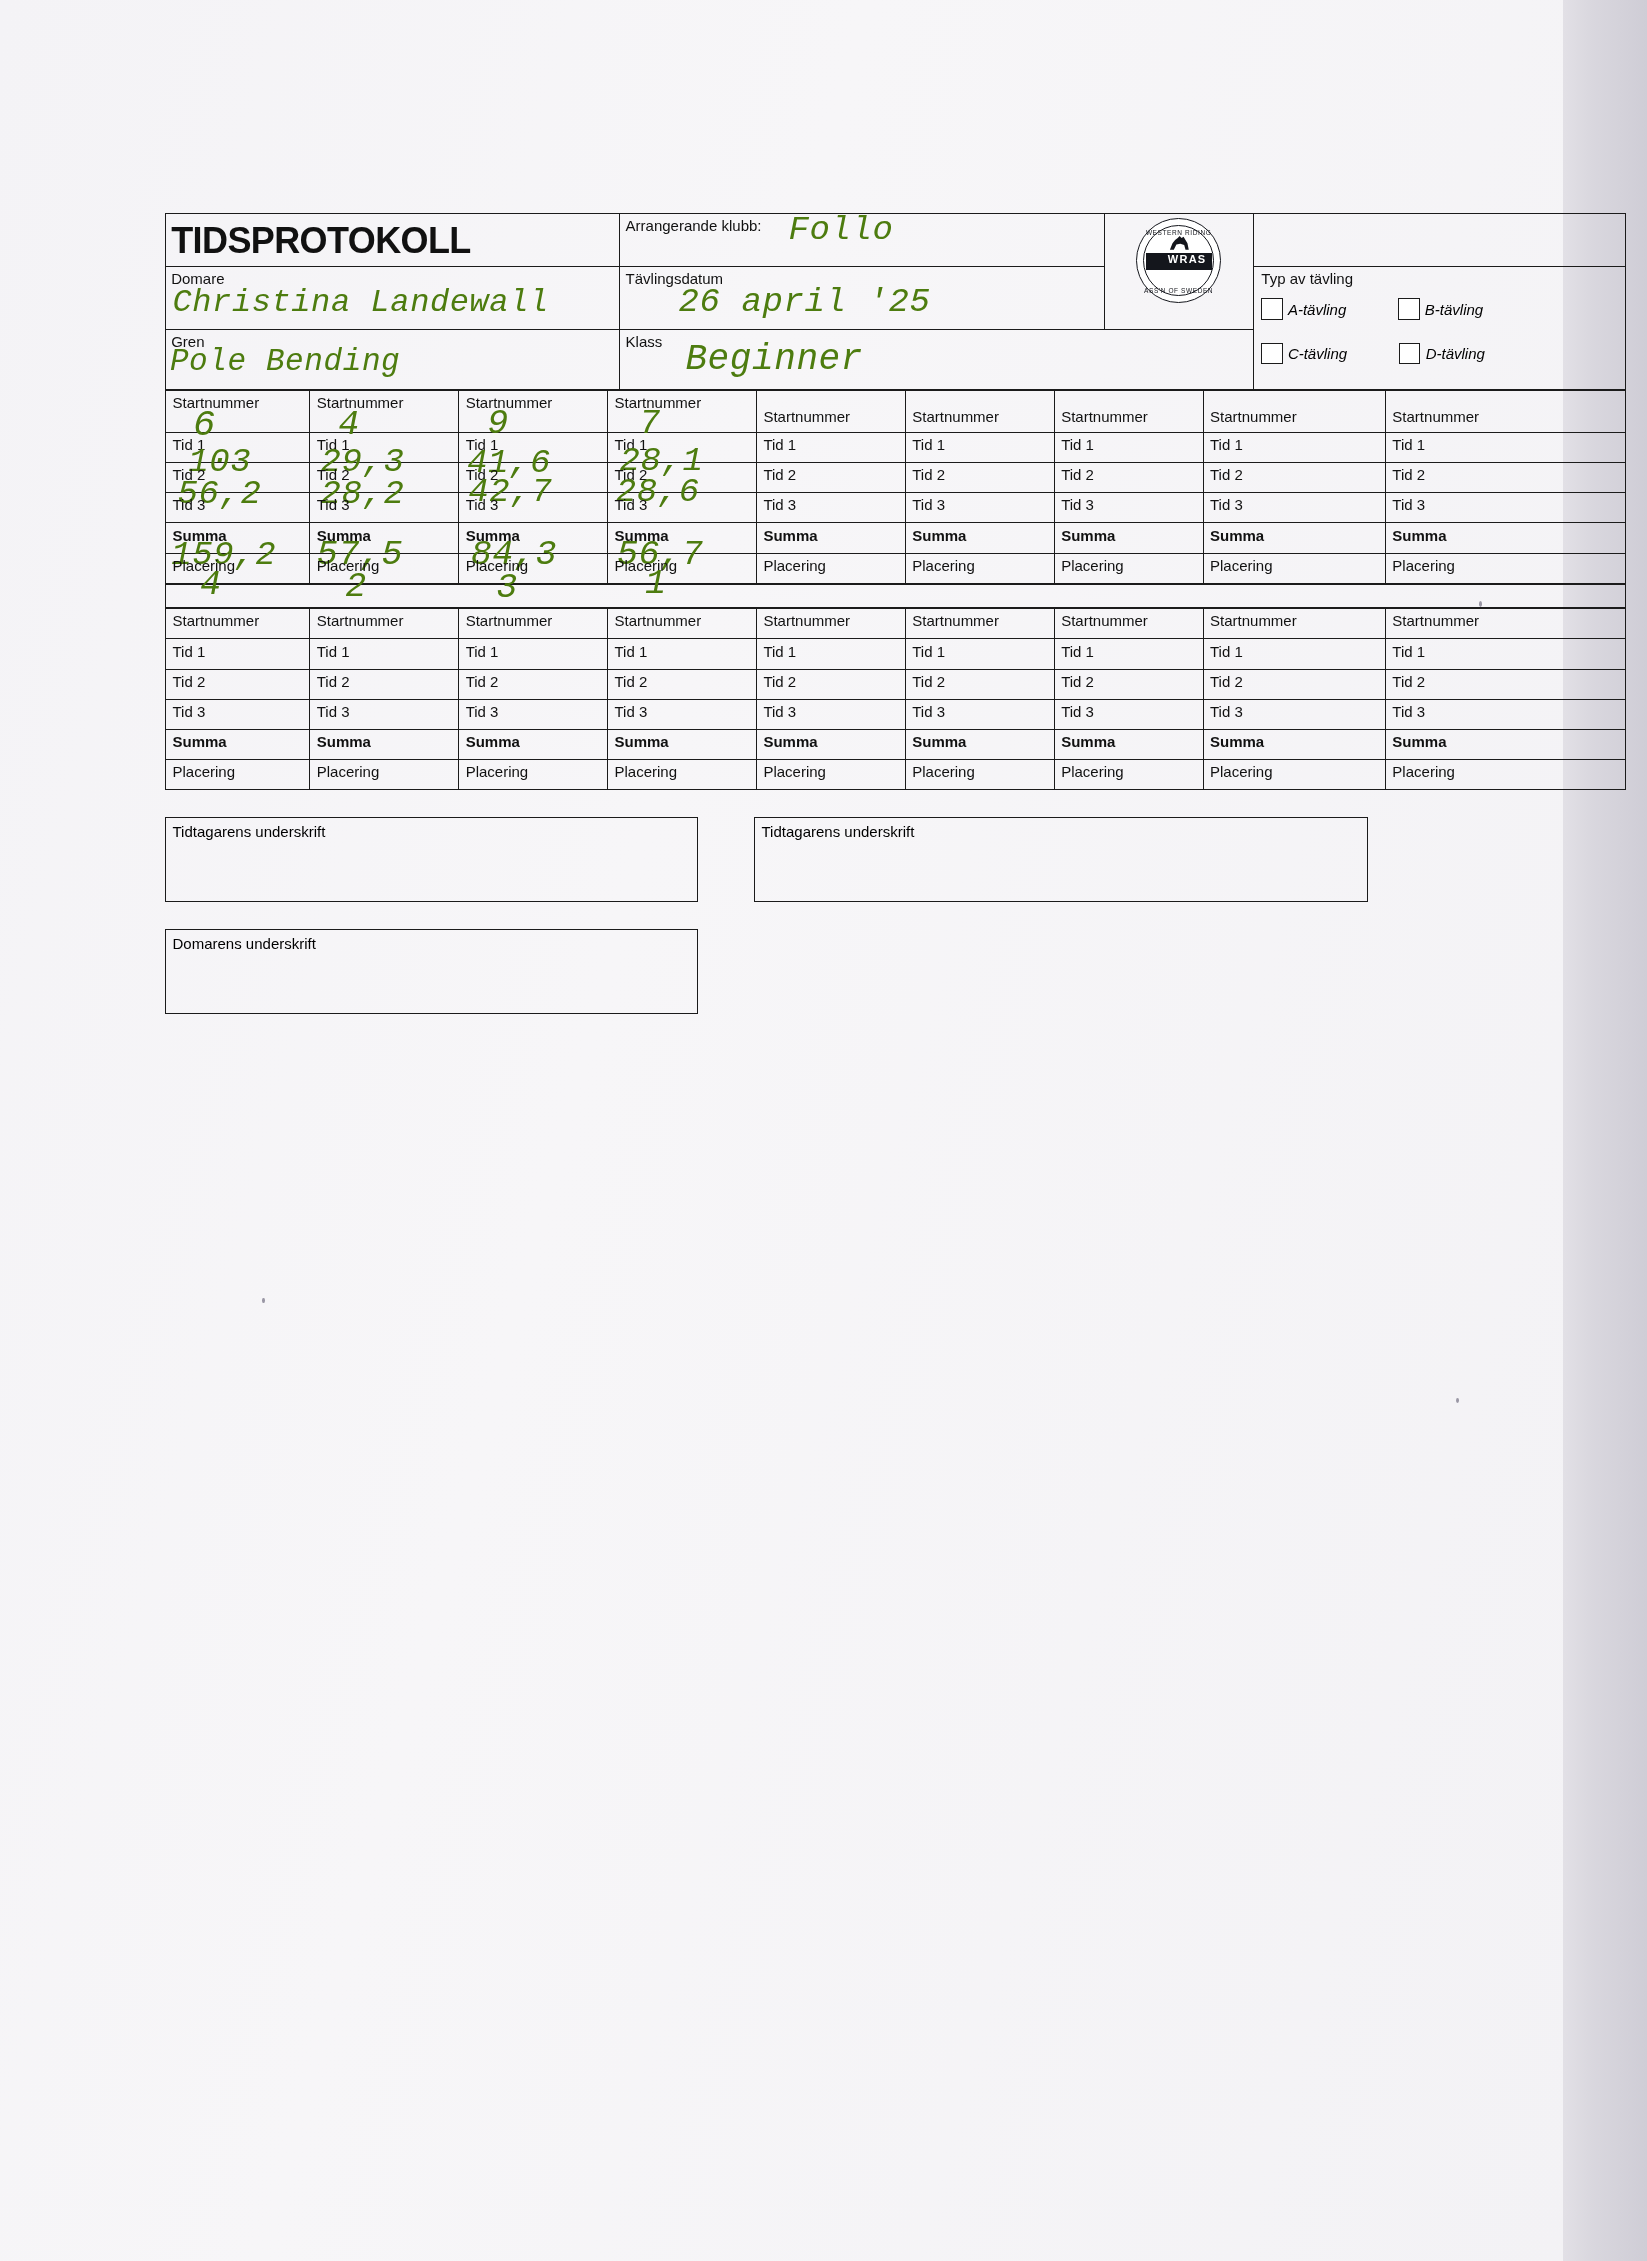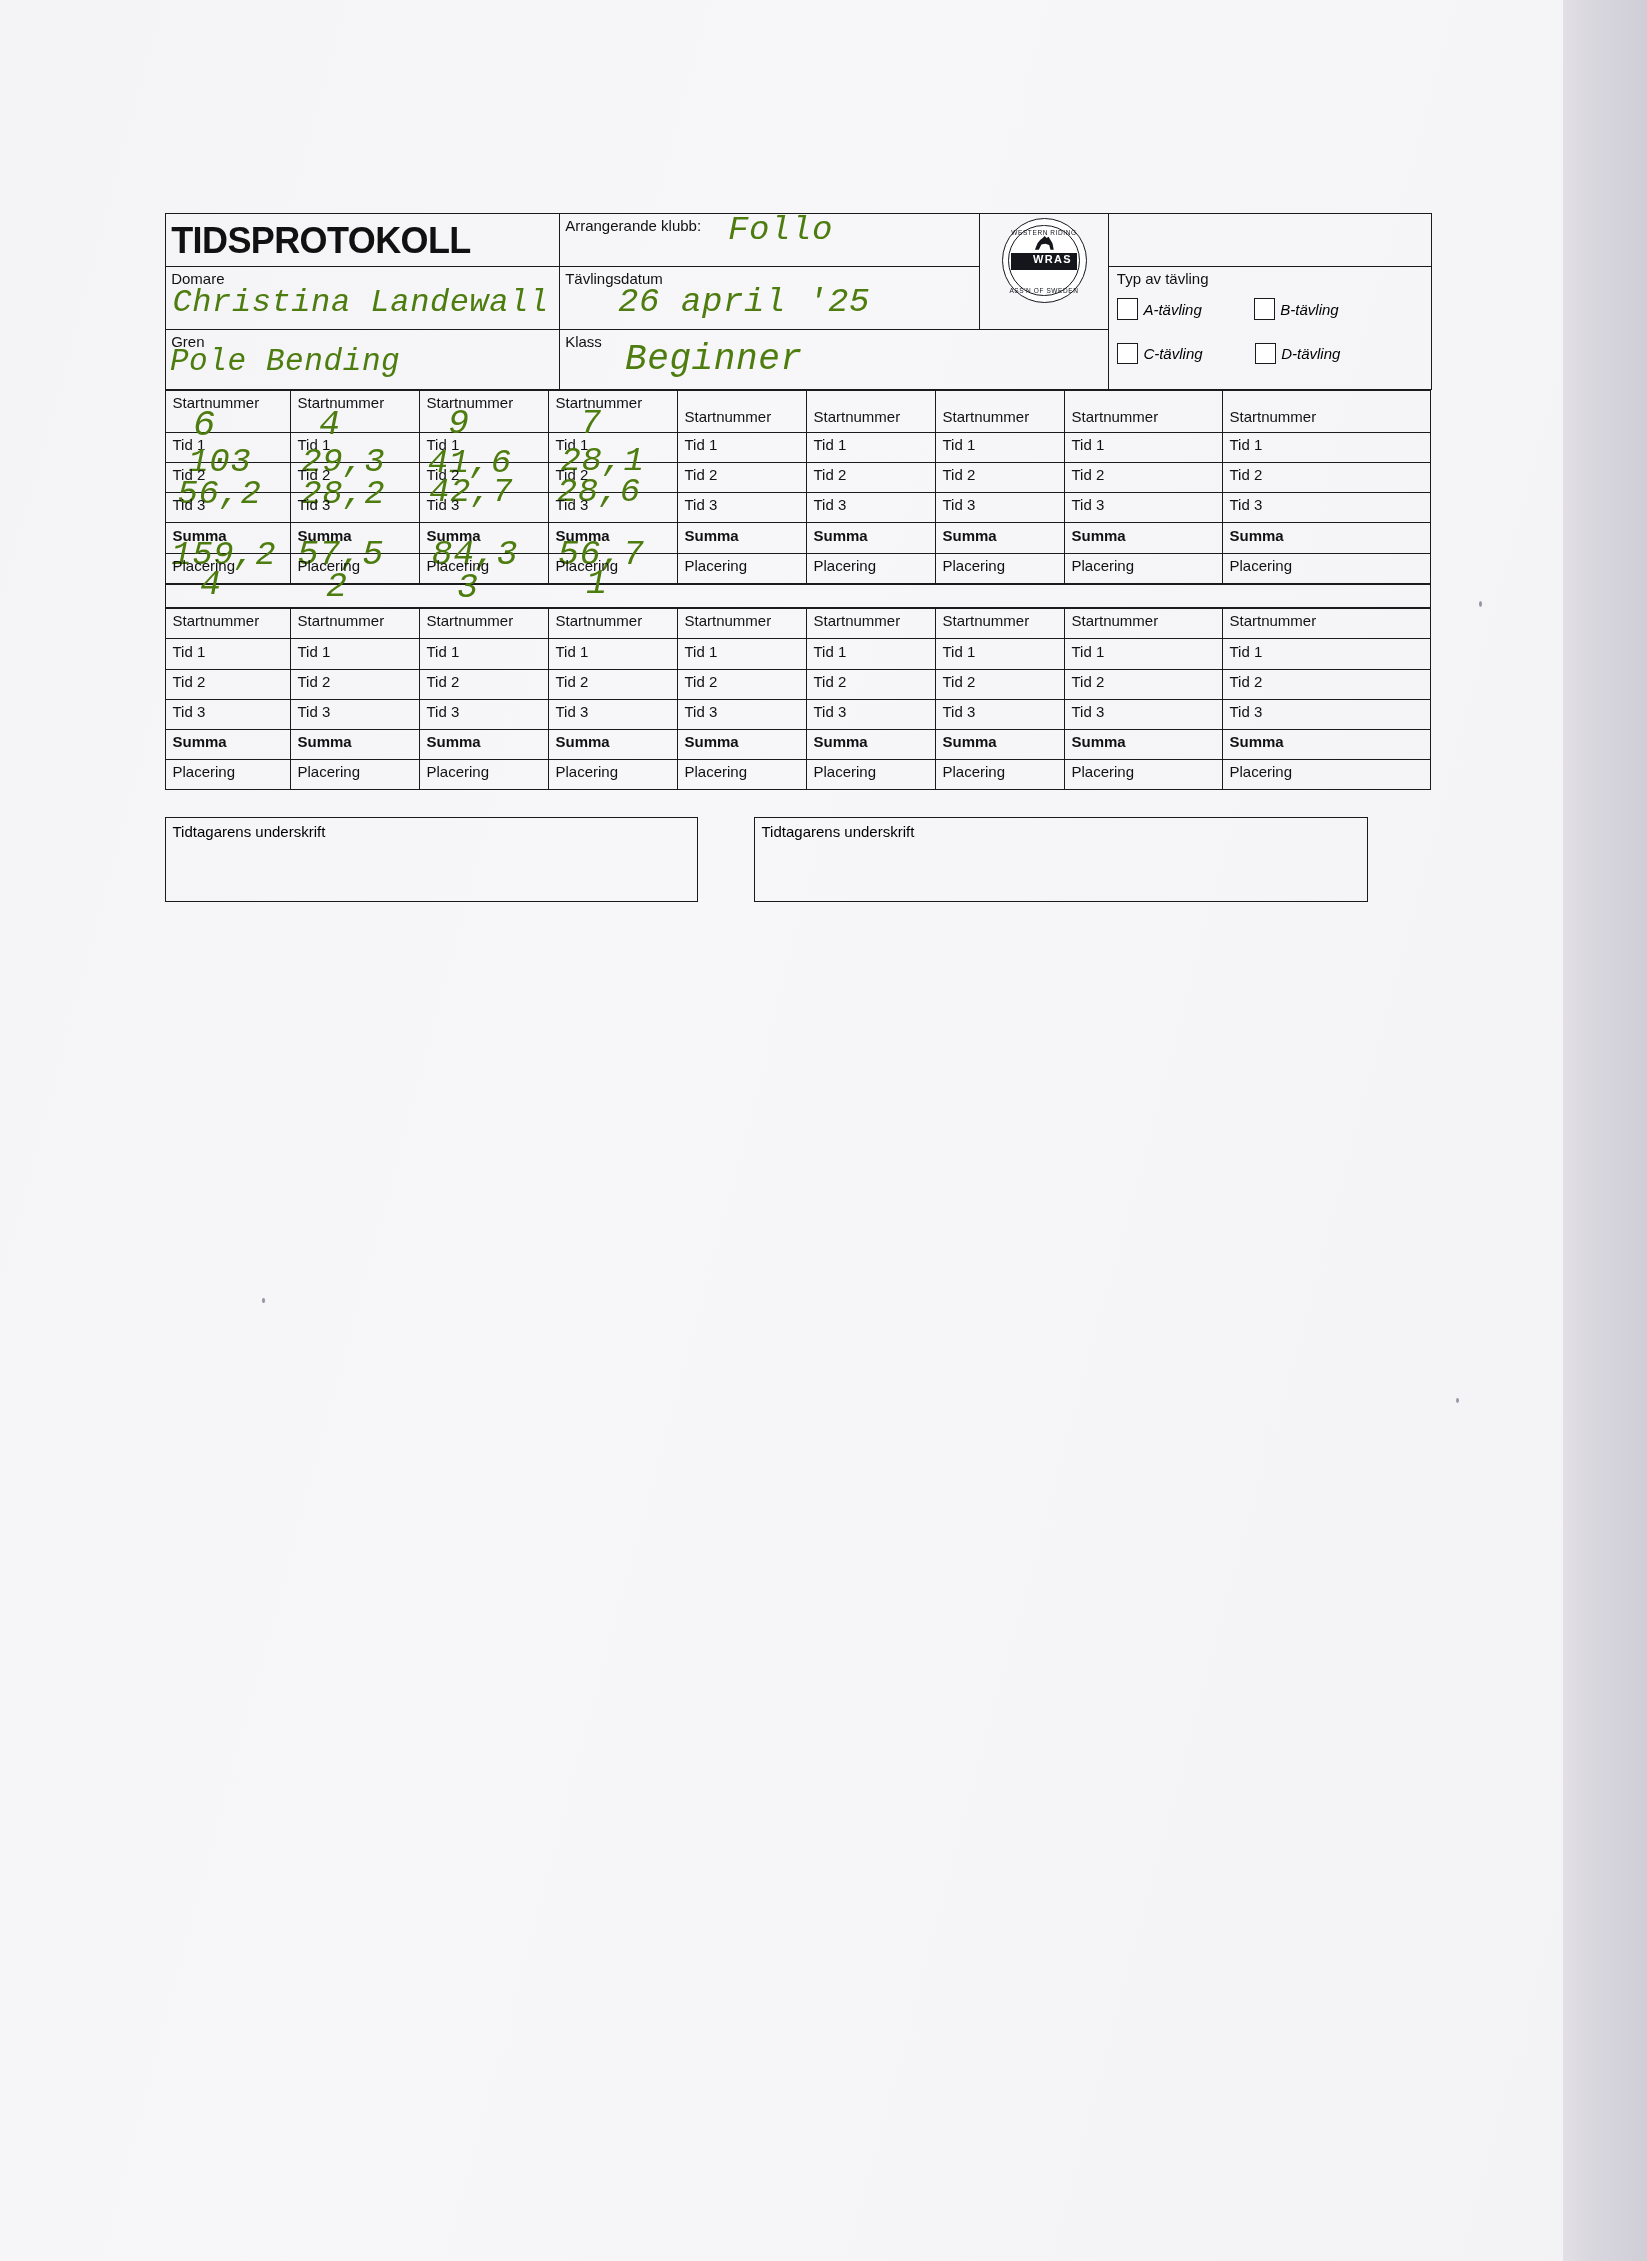--- a/index.html
+++ b/index.html
@@ -16,21 +16,21 @@
     left:0;top:0;width:1563px;height:2261px;
     background:linear-gradient(105deg,#f4f3f6 0%,#f7f6f8 40%,#f3f2f5 100%);
   }
   #edge-right{
     position:absolute;left:1563px;top:0;width:84px;height:2261px;
     background:linear-gradient(90deg,#e2e0e6 0%,#d9d7de 35%,#cfcdd6 100%);
   }
   .form{
     position:absolute;
     left:165px; top:213px;
-    width:1266px;
+    width:1461px;
   }
   table.grid{
     border-collapse:collapse;
     width:100%;
     table-layout:fixed;
   }
   table.grid td{
     border:1.3px solid #1b1b1b;
     vertical-align:top;
     padding:3.2px 4.5px 0 6.5px;
@@ -378,15 +378,26 @@
       <tbody>
           <tr>
             <td style="height:74px">
         <span>Tidtagarens underskrift</span>
       </td>
           </tr>
     </tbody>
       </table>
   </div>
 
+  <div style="margin-top:27px;">
+    <table class="sig" style="width:533px;">
+      <tbody>
+          <tr>
+            <td style="height:74px">
+        <span>Domarens underskrift</span>
+      </td>
+          </tr>
+    </tbody>
+      </table>
+  </div>
 
 </div>
 
 
 </body></html>

